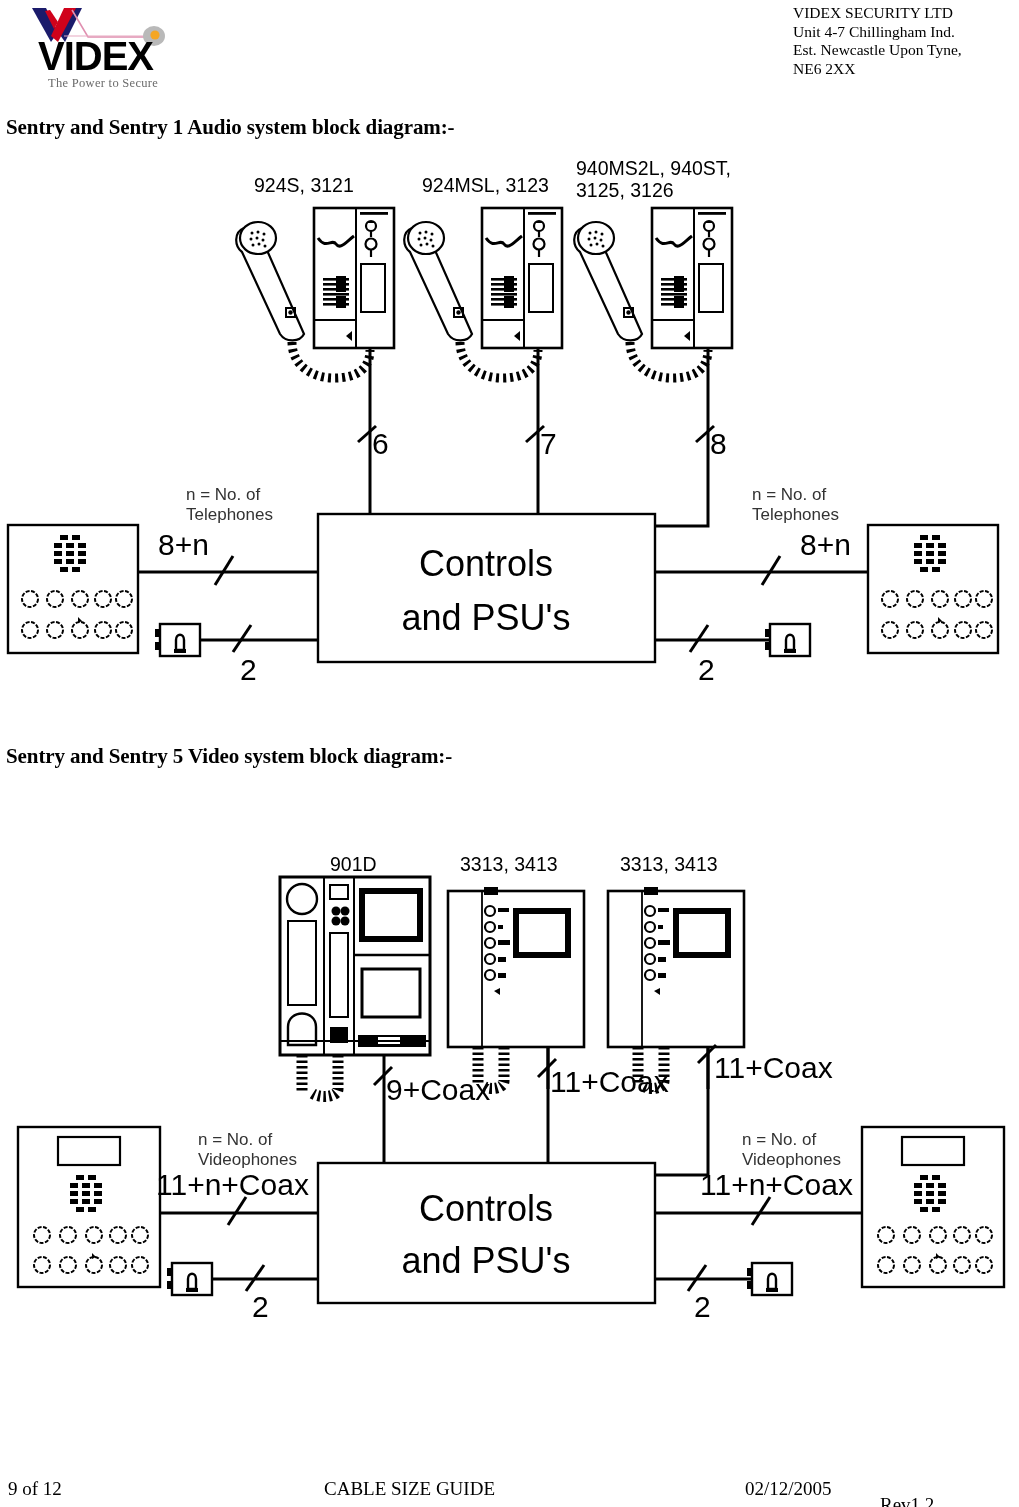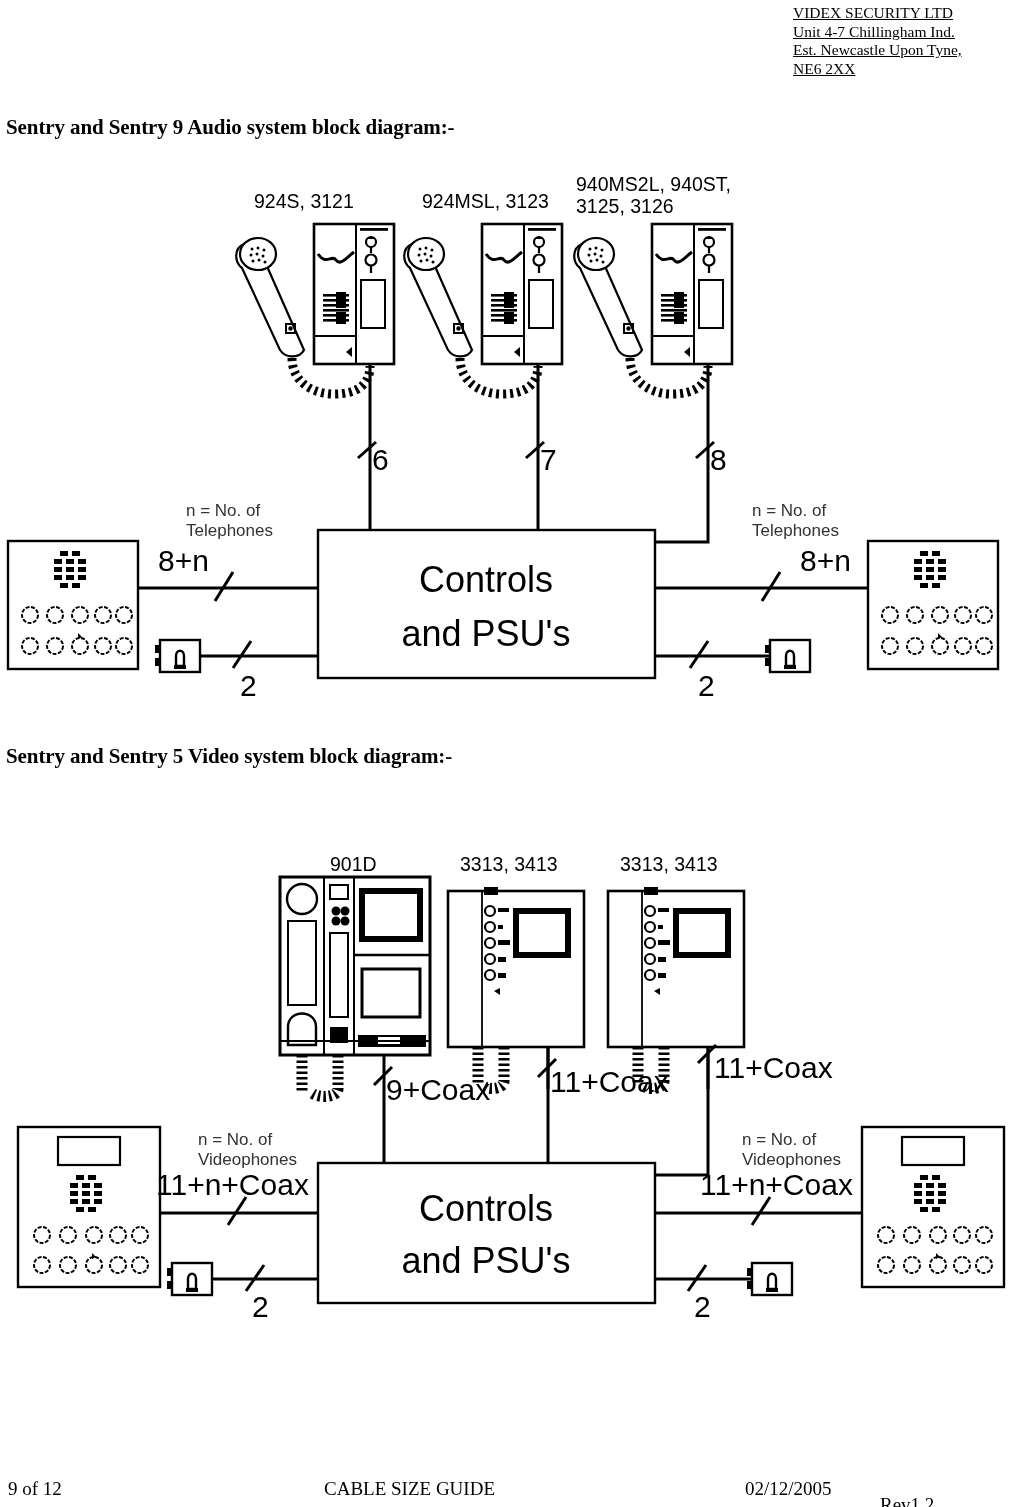--- a/index.html
+++ b/index.html
@@ -20,66 +20,86 @@
   #header-bar { position: absolute; left: 0; top: 0; width: 1019px; height: 100px; }
 
   #logo-block { position: absolute; left: 24px; top: 2px; width: 180px; height: 92px; }
   #logo-svg { display: block; }
 
   #company-address {
     position: absolute; left: 793px; top: 4px; width: 226px;
     font-family: "Liberation Serif", serif;
     font-size: 15.5px; line-height: 18.6px; color: #000;
     white-space: pre-line;
-    text-decoration: underline;
   }
 
   
   .section-heading {
     position: absolute;
     font-family: "Liberation Serif", serif;
     font-weight: bold;
     font-size: 21px;
     letter-spacing: -0.1px;
     left: 6px;
   }
   #heading-audio { top: 115px; }
   #heading-video { top: 744px; }
 
   
   .diagram { position: absolute; left: 0; }
-  #diagram-audio { top: 176px; width: 1019px; height: 520px; }
+  #diagram-audio { top: 160px; width: 1019px; height: 520px; }
   #diagram-video { top: 800px; width: 1019px; height: 480px; margin-top: 45px; }
   .diagram svg { display: block; }
 
   
   #footer-bar {
     position: absolute; left: 0; top: 1478px; width: 1019px; height: 28px;
     font-family: "Liberation Serif", serif;
     font-size: 19px;
     text-align: right;
   }
   #footer-page  { position: absolute; left: 8px;  top: 0; }
   #footer-title { position: absolute; left: 324px; top: 0; }
   #footer-date  { position: absolute; left: 745px; top: 0; }
   #footer-rev   { position: absolute; left: 880px; top: 16px; }
 </style>
 </head>
 <body>
 
 <div id="header-bar">
 
+  <div id="logo-block">
+    <svg id="logo-svg" width="180" height="92" viewBox="0 0 180 92">
+
+      <g>
+        <polygon points="8,6 22,6 34,30 27,40" fill="#1b1b6b"></polygon>
+        <polygon points="34,30 46,6 58,6 41,40" fill="#1b1b6b"></polygon>
+        <polygon points="40,6 52,6 34,40 27,34" fill="#d0021b"></polygon>
+        <polygon points="26,8 34,20 30,27 21,9" fill="#d0021b"></polygon>
+      </g>
+
+      <path d="M48 8 L64 35 L124 35" stroke="#e08fb0" stroke-width="1.6" fill="none"></path>
+      <path d="M40 34 L124 34" stroke="#e8a9c2" stroke-width="1.1" fill="none"></path>
+
+      <ellipse cx="130" cy="34" rx="11" ry="10" fill="#b9b9b9"></ellipse>
+      <circle cx="131" cy="33" r="4.6" fill="#f5a623"></circle>
+
+      <text x="14" y="68" font-family="'Liberation Sans', sans-serif" font-size="40" font-weight="bold" letter-spacing="-1" fill="#000000">VIDEX</text>
+
+      <text x="24" y="85" font-family="'Liberation Serif', serif" font-size="12.5" fill="#6b6b6b" letter-spacing="0.3">The Power to Secure</text>
+    </svg>
+  </div>
 
   <div id="company-address">VIDEX SECURITY LTD
 Unit 4-7 Chillingham Ind.
 Est. Newcastle Upon Tyne,
 NE6 2XX</div>
 </div>
 
-<div class="section-heading" id="heading-audio">Sentry and Sentry 9 Audio system block diagram:-</div>
+<div class="section-heading" id="heading-audio">Sentry and Sentry 1 Audio system block diagram:-</div>
 
 <div class="diagram" id="diagram-audio">
 <svg width="1019" height="520" viewBox="0 0 1019 520">
   <defs>
 
     <g id="phone-unit">
 
       <g stroke="#000" stroke-width="2.2" fill="#fff">
         <path d="M16 26 C6 30 6 44 14 50 L52 132 C58 141 72 140 76 132 L38 46 C44 36 36 24 26 24 Z"></path>
       </g>

